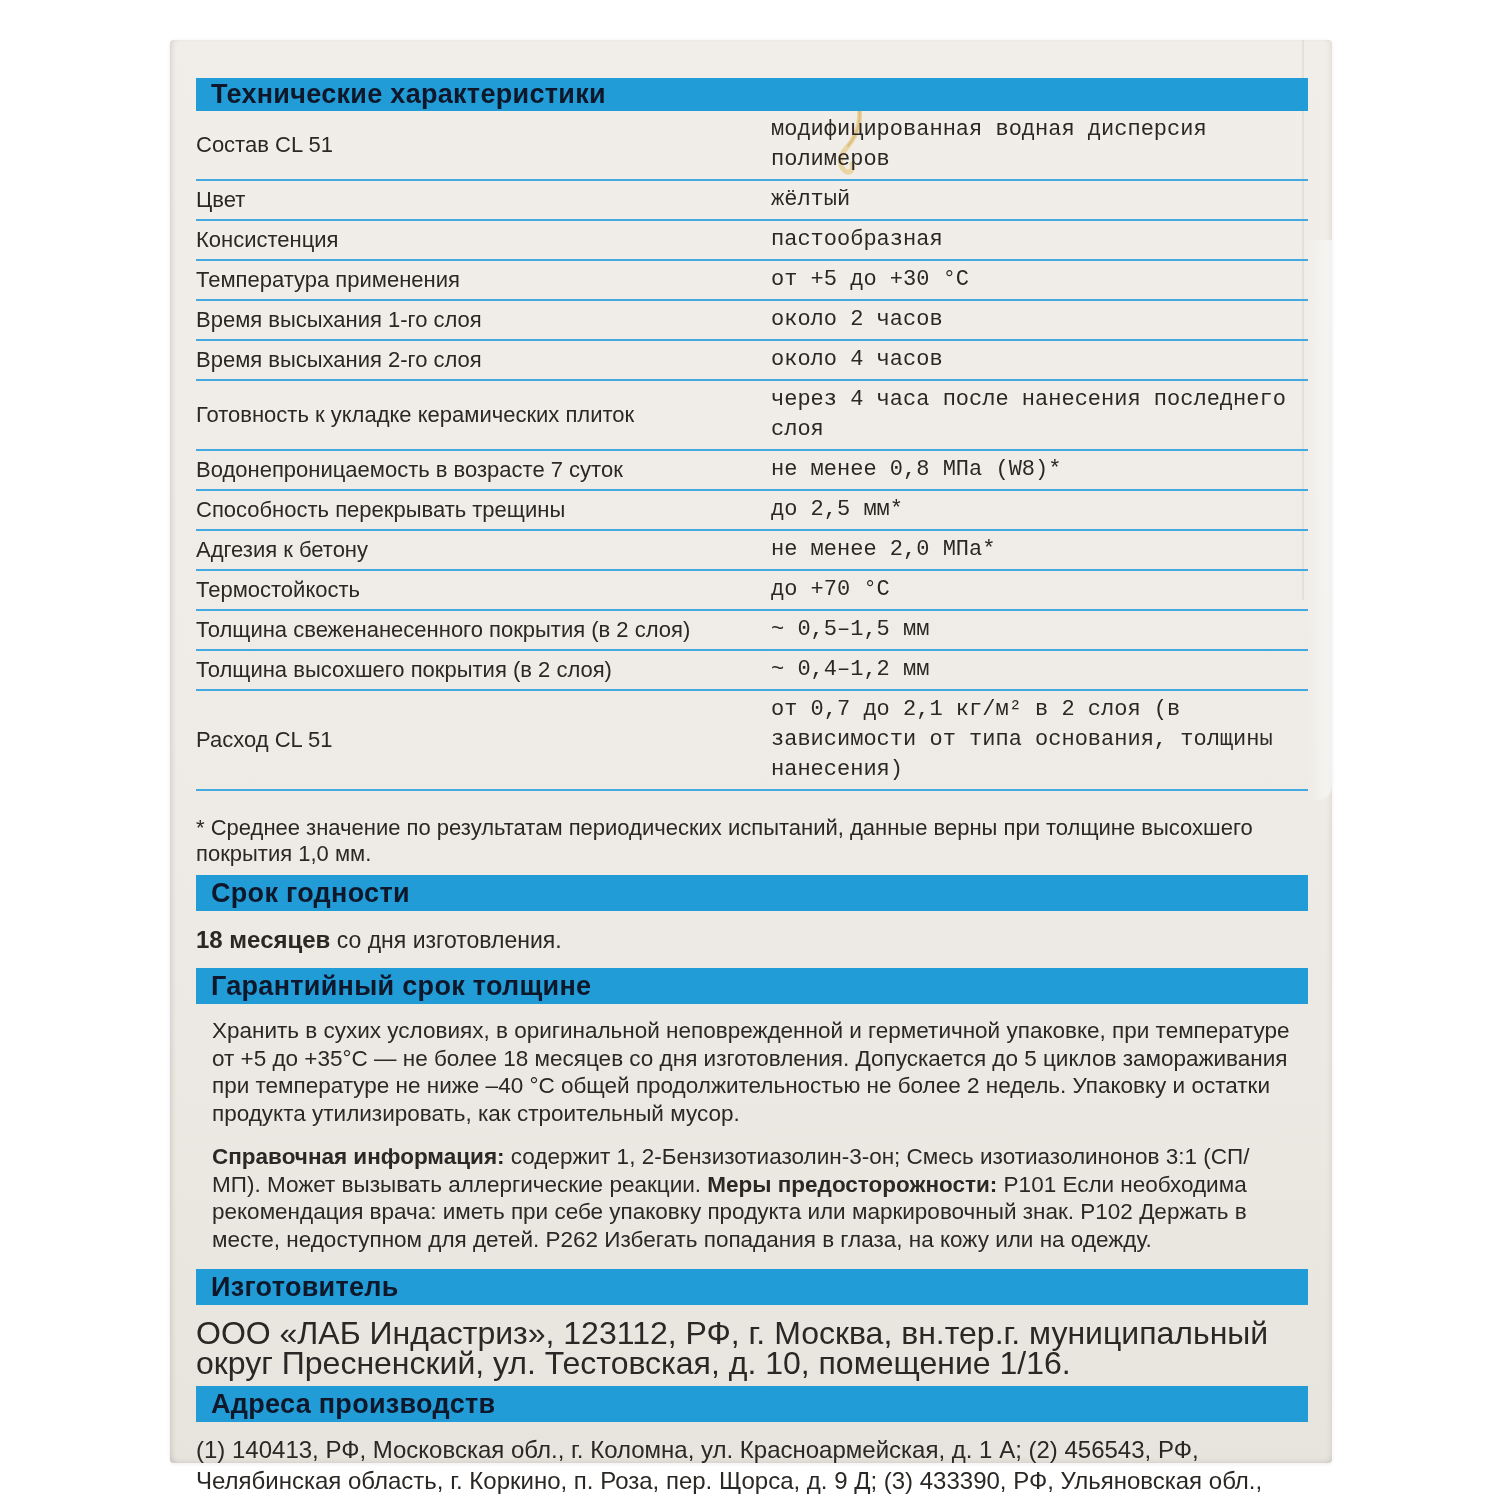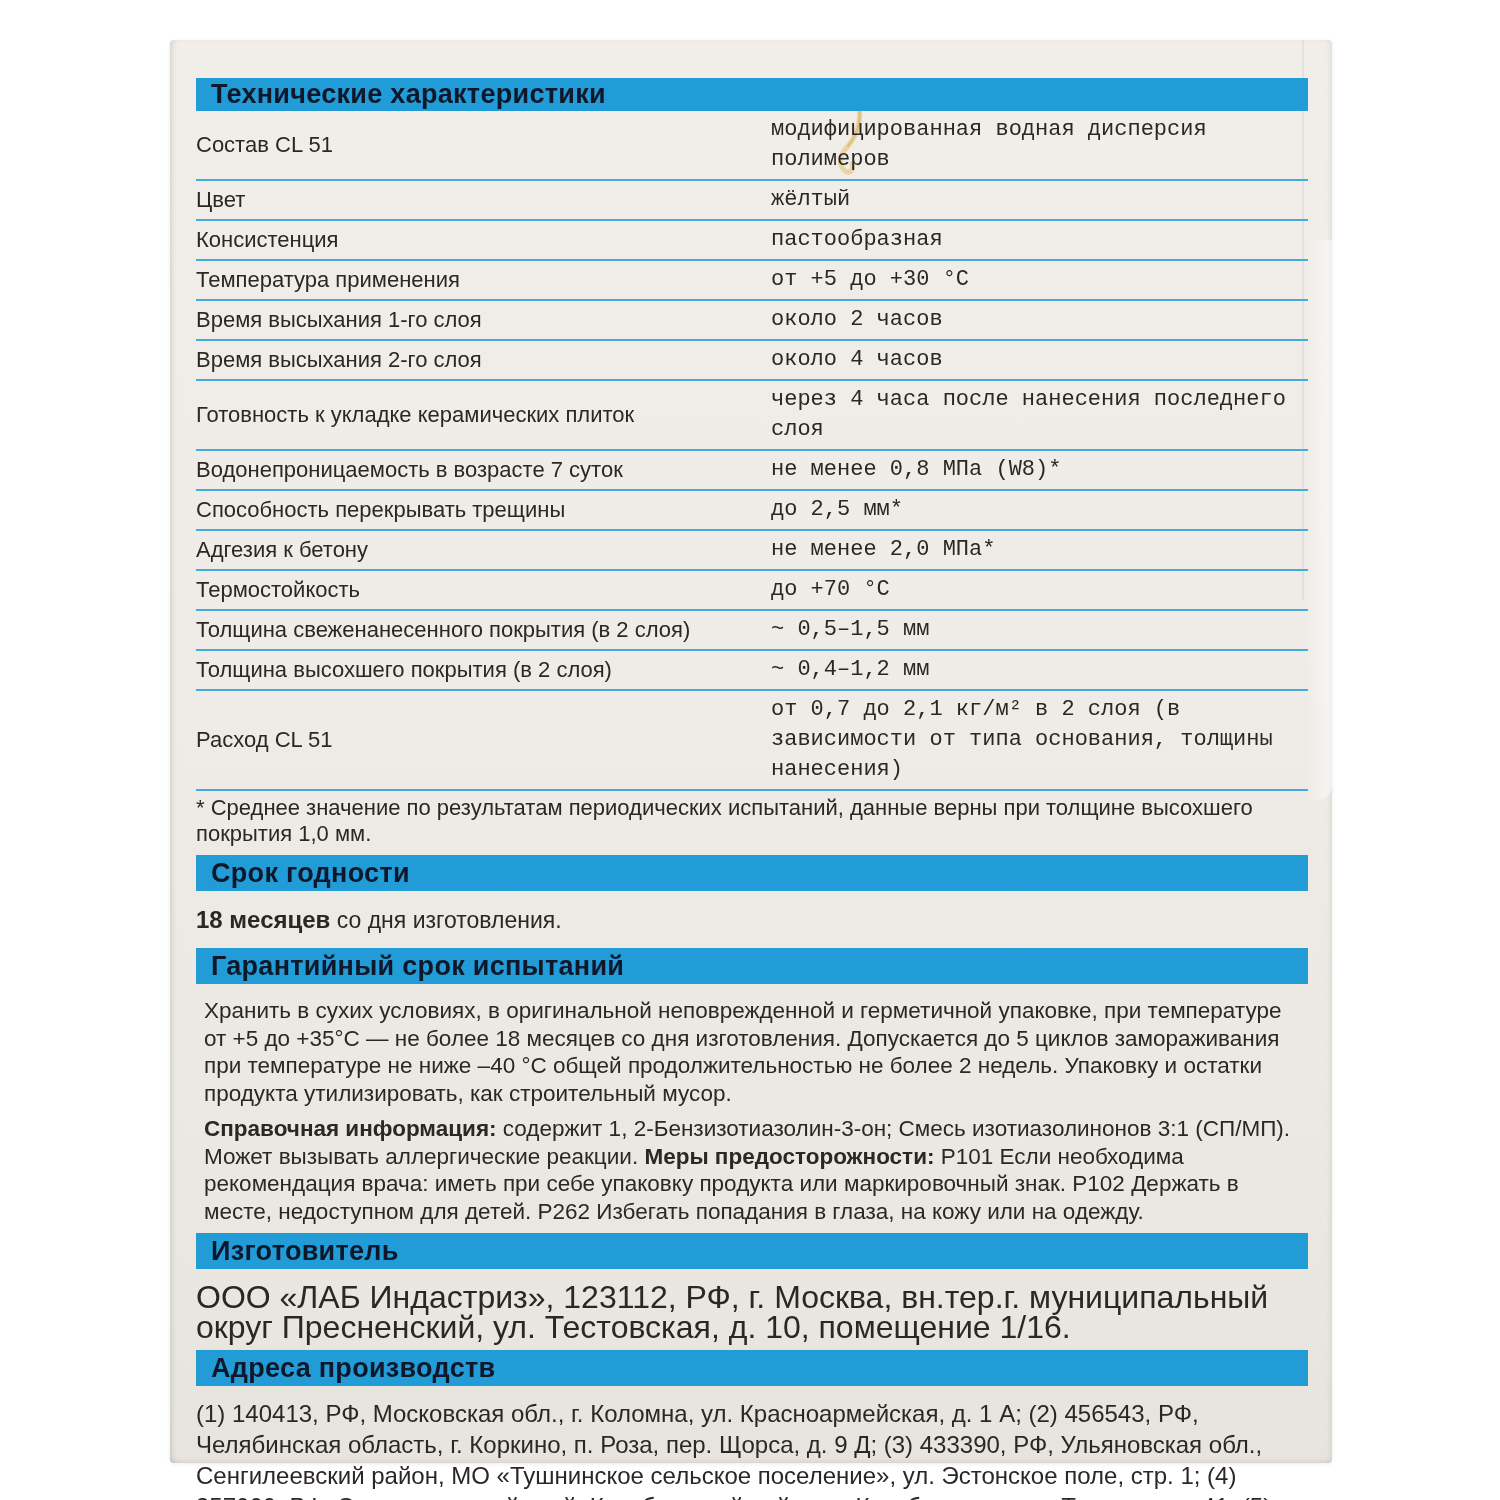--- a/index.html
+++ b/index.html
@@ -32,24 +32,24 @@
   .bar{
     background:#219cd7;color:#0f172a;font-weight:bold;
     font-size:27px;height:36px;line-height:36px;padding-left:15px;
     letter-spacing:0.3px;
   }
   .bar.first{height:33px;line-height:33px;}
   
   .trow{display:flex;align-items:center;border-bottom:2px solid #44a9de;min-height:38px;}
   .tname{flex:none;width:565px;padding:4px 10px 4px 0;font-size:22px;line-height:26px;}
   .tval{flex:1;padding:4px 0;font-size:22px;line-height:30px;font-family:Liberation Mono, monospace;}
-  .footnote{margin-top:4px;font-size:22px;line-height:26px;}
+  .footnote{margin-top:24px;font-size:22px;line-height:26px;}
   .shelf{margin-top:11px;margin-bottom:10px;font-size:23px;line-height:36px;}
   .shelf b{font-size:24px;}
-  .para{margin:8px;font-size:22.5px;line-height:27.5px;text-align:left;}
+  .para{margin:16px;font-size:22.5px;line-height:27.5px;text-align:left;}
   .para.storage{margin-top:13px;}
   .bar.mfr{margin-top:8px;}
   .mfr-text{margin-top:13px;font-size:32px;line-height:30px;}
   .bar.sites{margin-top:8px;}
   .sites-text{margin-top:12px;font-size:24px;line-height:31px;}
   .gap8{height:8px;}
   .thread{position:absolute;left:664px;top:50px;width:36px;height:92px;pointer-events:none;}
 </style>
 </head>
 <body>
@@ -132,21 +132,21 @@
 
     <div class="gap8"></div>
 
     <div class="bar">
       <span>Срок годности</span>
     </div>
 
     <div class="shelf"><b>18 месяцев</b><span> со дня изготовления.</span></div>
 
     <div class="bar">
-      <span>Гарантийный срок испытаний</span>
+      <span>Гарантийный срок толщине</span>
     </div>
 
     <p class="para storage">Хранить в сухих условиях, в оригинальной неповрежденной и герметичной упаковке, при температуре от +5 до +35°C — не более 18 месяцев со дня изготовления. Допускается до 5 циклов замораживания при температуре не ниже –40 °C общей продолжительностью не более 2 недель. Упаковку и остатки продукта утилизировать, как строительный мусор.</p>
 
     <p class="para"><b>Справочная информация:</b><span> содержит 1, 2-Бензизотиазолин-3-он; Смесь изотиазолинонов 3:1 (СП/МП). Может вызывать аллергические реакции. </span><b>Меры предосторожности:</b><span> P101 Если необходима рекомендация врача: иметь при себе упаковку продукта или маркировочный знак. P102 Держать в месте, недоступном для детей. P262 Избегать попадания в глаза, на кожу или на одежду.</span></p>
 
     <div class="bar mfr">
       <span>Изготовитель</span>
     </div>
 

